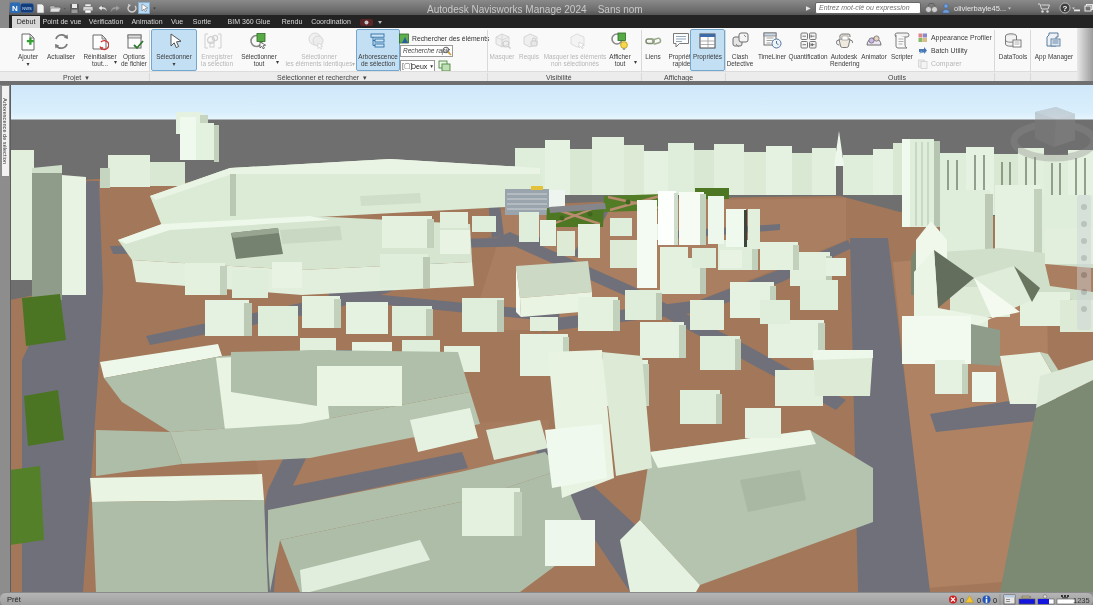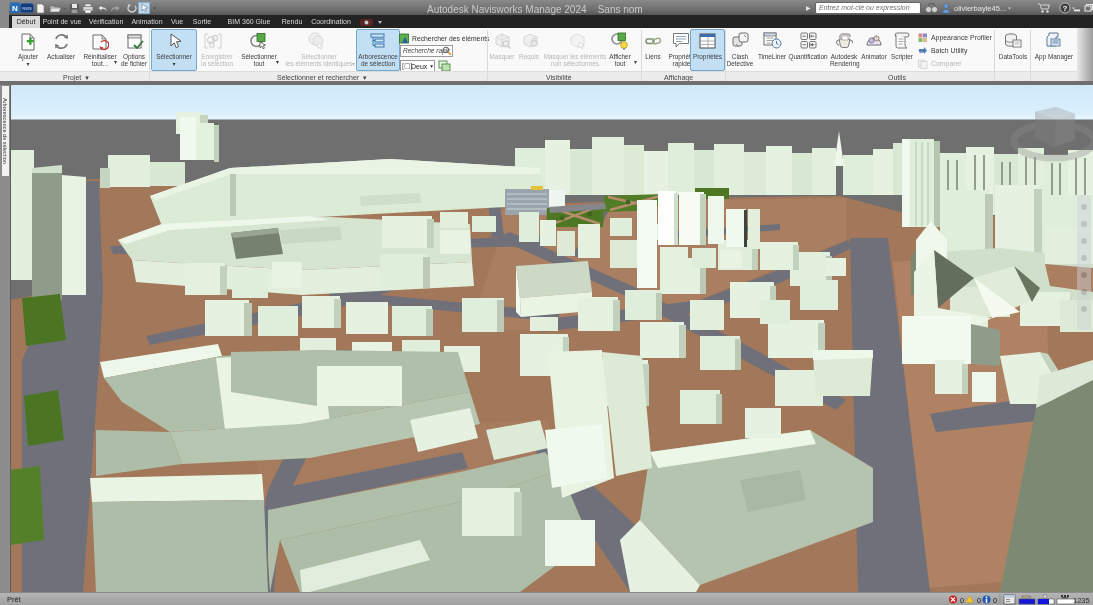--- a/index.html
+++ b/index.html
@@ -27,21 +27,21 @@
 .icon{position:absolute;}
 #framer{position:absolute;left:1077px;top:28px;width:16px;height:56px;background:linear-gradient(90deg,#e8e8e8,#9b9b9b);}
 
 #underline{position:absolute;left:0;top:81px;width:1093px;height:4px;background:#6f6f6f;}
 
 #leftdock{position:absolute;left:0;top:85px;width:10px;height:507px;background:#8d8d8d;border-right:1px solid #5d5d5d;}
 #lefttab{position:absolute;left:1px;top:85px;width:9px;height:92px;background:#f2f2f2;border:1px solid #8a8a8a;box-sizing:border-box;
  font-size:5.6px;color:#333;writing-mode:vertical-rl;text-align:center;line-height:8px;overflow:hidden;letter-spacing:0;}
 
 #statusbar{position:absolute;left:0;top:592px;width:1093px;height:13px;
- background:linear-gradient(#b5b5b5,#9d9d9d);border-top:1px solid #8a8a8a;font-size:7.5px;color:#222;}
+ background:linear-gradient(#b5b5b5,#9d9d9d);border-top:1px solid #8a8a8a;font-size:7.5px;color:#222;border-radius:6px;}
 </style>
 </head>
 <body>
 <div id="app">
   <div id="titlebar">
     <svg class="abs" style="left:10px;top:2px" width="200" height="12" viewBox="0 0 200 12">
       <rect x="0" y="0.5" width="10" height="10.5" rx="1" fill="#2a6cb5"></rect>
       <text x="5" y="8.6" font-size="8" font-weight="bold" fill="#fff" text-anchor="middle">N</text>
       <rect x="10.5" y="1.5" width="13" height="9" rx="2" fill="#123d7d" stroke="#3a65a5" stroke-width="0.5"></rect>
       <text x="17" y="7.8" font-size="4" fill="#cfe0f5" text-anchor="middle">NWS</text>

